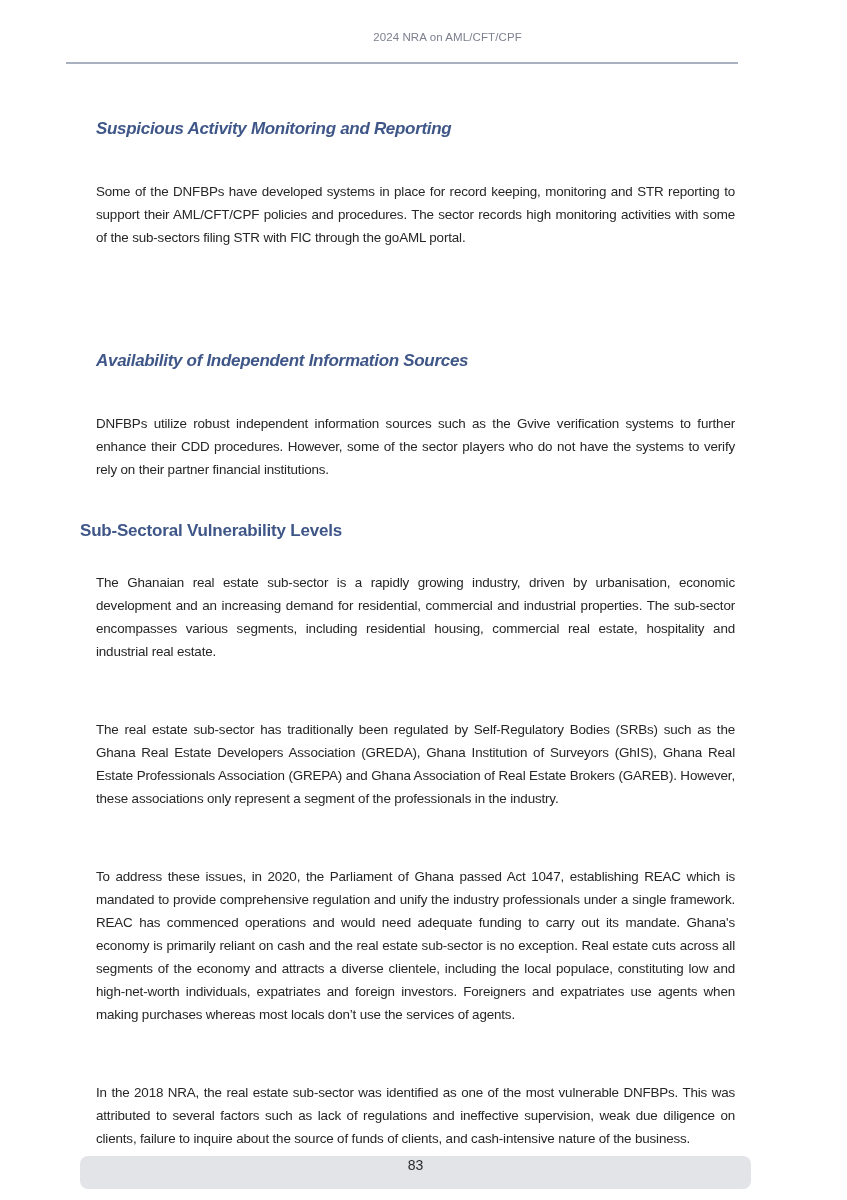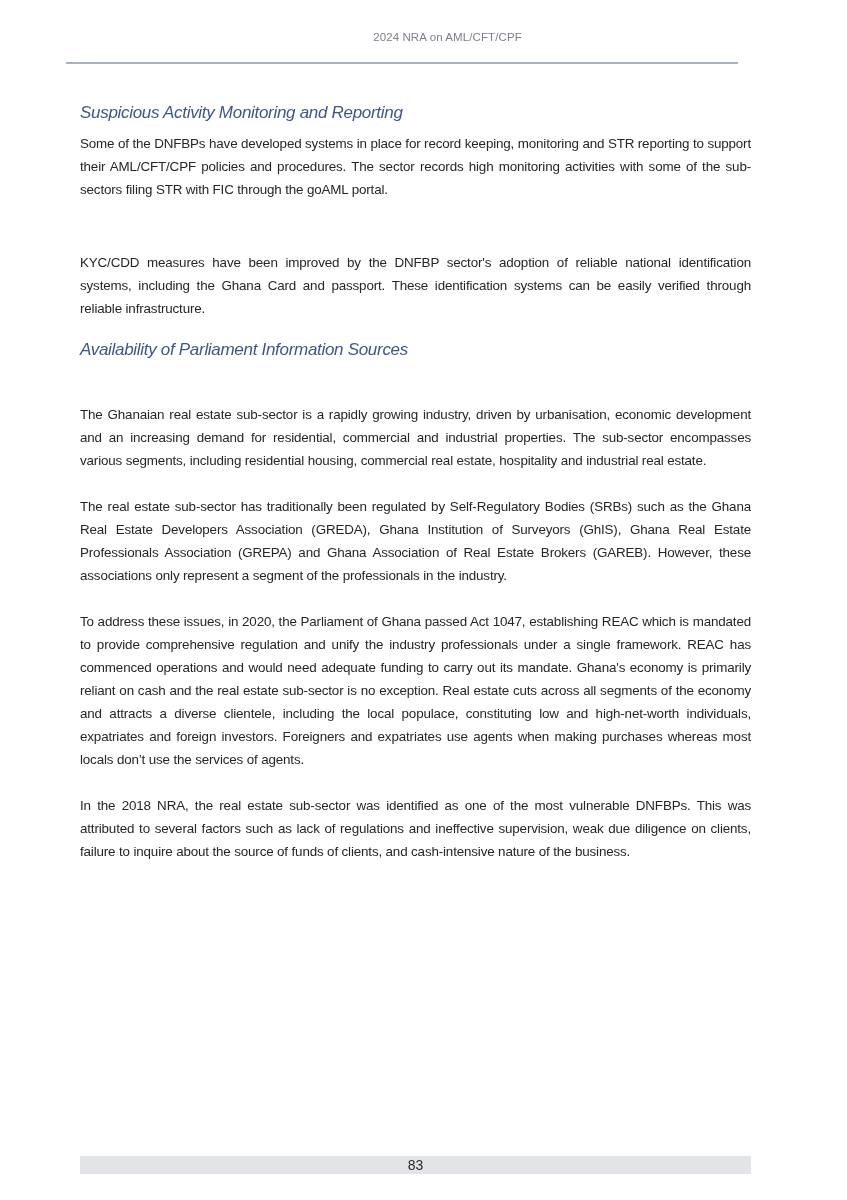--- a/index.html
+++ b/index.html
@@ -41,55 +41,56 @@
     height: 2px;
     background: #a9b0c0;
   }
   .content {
     position: absolute;
     top: 101px;
     left: 80px;
     width: 671px;
   }
   h2.sub {
-    margin: 0;
+    margin: 16px;
     font-size: 17px;
     font-style: italic;
-    font-weight: normal;
+    font-weight: bold;
     color: #3f5688;
     letter-spacing: -0.3px;
     line-height: 24px;
   }
   h2.section {
     margin: 0;
     font-size: 17px;
     font-weight: bold;
     font-style: normal;
     color: #3f5688;
     letter-spacing: -0.2px;
     line-height: 24px;
   }
   p {
-    margin: 0;
+    margin: 16px;
     font-size: 13.4px;
     line-height: 23px;
     text-align: justify;
     color: #262626;
     letter-spacing: -0.15px;
   }
   .gap-h { height: 7px; }
   .gap-s { height: 18px; }
   .gap-p { height: 23px; }
   .footer-bar {
     position: absolute;
     top: 1156px;
     left: 80px;
     width: 671px;
-    height: 18px;
+    height: 33px;
     background: #e2e4e8;
+    border-radius: 8px;
   }
   .page-num {
     position: absolute;
     top: 0;
     left: 0;
     width: 671px;
     text-align: center;
     font-size: 14px;
     line-height: 18px;
     color: #2a2a2a;
@@ -114,33 +115,34 @@
   <div class="gap-s"></div>
 
   <section>
     <div class="gap-h"></div>
   </section>
 
   <div class="gap-s"></div>
 
   <section>
     <div class="gap-h"></div>
-    <p>KYC/CDD measures have been improved by the DNFBP sector's adoption of reliable national identification systems, including the Ghana Card and passport. These identification systems can be easily verified through reliable infrastructure.</p>
   </section>
 
   <div class="gap-s"></div>
 
   <section>
-    <h2 class="sub">Availability of Parliament Information Sources</h2>
+    <h2 class="sub">Availability of Independent Information Sources</h2>
     <div class="gap-h"></div>
+    <p>DNFBPs utilize robust independent information sources such as the Gvive verification systems to further enhance their CDD procedures. However, some of the sector players who do not have the systems to verify rely on their partner financial institutions.</p>
   </section>
 
   <div class="gap-s" style="height:22px"></div>
 
   <section>
+    <h2 class="section">Sub-Sectoral Vulnerability Levels</h2>
     <div style="height:5px"></div>
     <div class="gap-h"></div>
     <p>The Ghanaian real estate sub-sector is a rapidly growing industry, driven by urbanisation, economic development and an increasing demand for residential, commercial and industrial properties. The sub-sector encompasses various segments, including residential housing, commercial real estate, hospitality and industrial real estate.</p>
     <div class="gap-p"></div>
     <p>The real estate sub-sector has traditionally been regulated by Self-Regulatory Bodies (SRBs) such as the Ghana Real Estate Developers Association (GREDA), Ghana Institution of Surveyors (GhIS), Ghana Real Estate Professionals Association (GREPA) and Ghana Association of Real Estate Brokers (GAREB). However, these associations only represent a segment of the professionals in the industry.</p>
     <div class="gap-p"></div>
     <p>To address these issues, in 2020, the Parliament of Ghana passed Act 1047, establishing REAC which is mandated to provide comprehensive regulation and unify the industry professionals under a single framework. REAC has commenced operations and would need adequate funding to carry out its mandate. Ghana's economy is primarily reliant on cash and the real estate sub-sector is no exception. Real estate cuts across all segments of the economy and attracts a diverse clientele, including the local populace, constituting low and high-net-worth individuals, expatriates and foreign investors. Foreigners and expatriates use agents when making purchases whereas most locals don’t use the services of agents.</p>
     <div class="gap-p"></div>
     <p>In the 2018 NRA, the real estate sub-sector was identified as one of the most vulnerable DNFBPs. This was attributed to several factors such as lack of regulations and ineffective supervision, weak due diligence on clients, failure to inquire about the source of funds of clients, and cash-intensive nature of the business.</p>
   </section>

